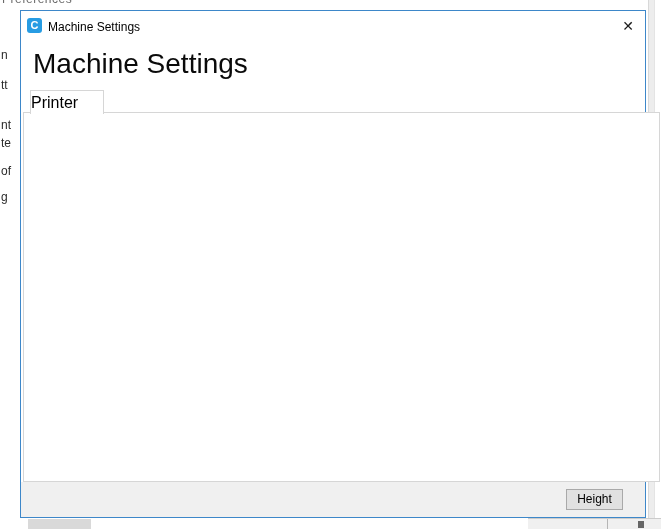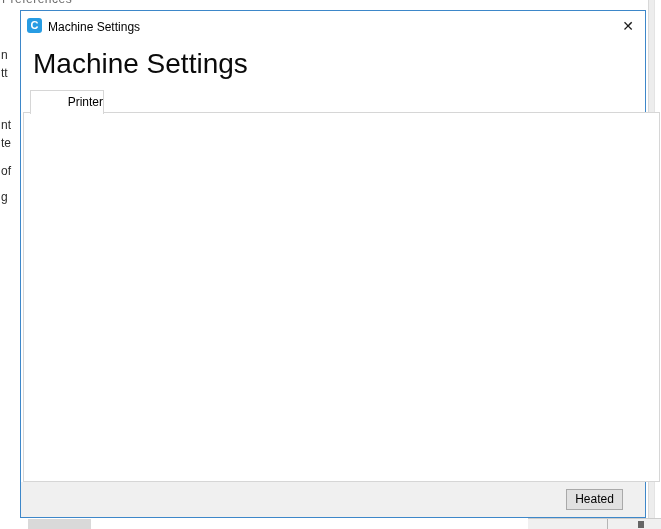--- a/index.html
+++ b/index.html
@@ -17,21 +17,21 @@
 
   
   .dialog { position:absolute; left:20px; top:10px; width:626px; height:508px; background:#ffffff; border:1px solid #3d87c9; }
   .titlebar { position:absolute; left:0; top:0; right:0; height:32px; background:#ffffff; }
   .app-icon { position:absolute; left:6px; top:7px; width:15px; height:15px; background:#279ce3; border-radius:3px; color:#fff; font-size:11px; font-weight:bold; text-align:center; line-height:15px; }
   .title-text { position:absolute; left:27px; top:9px; font-size:12px; color:#000; }
   .close-x { position:absolute; left:595px; top:4px; width:24px; height:22px; text-align:center; line-height:22px; font-size:14px; color:#1a1a1a; cursor:pointer; }
 
   .big-heading { position:absolute; left:12px; top:37px; font-size:28px; color:#0a0a0a; }
 
-  .tab { position:absolute; left:9px; top:79px; width:74px; height:24px; background:#fff; border:1px solid #d6d6d6; border-bottom:none; font-size:12px; text-align:right; line-height:23px; z-index:2; }
+  .tab { position:absolute; left:9px; top:79px; width:74px; height:24px; background:#fff; border:1px solid #d6d6d6; border-bottom:none; font-size:16px; text-align:left; line-height:23px; z-index:2; }
   .panel { position:absolute; left:2px; top:101px; width:637px; height:370px; background:#fff; border:1px solid #d6d6d6; z-index:1; }
 
   .sect { position:absolute; font-size:13px; font-weight:bold; color:#000; }
   .lbl { position:absolute; font-size:12px; color:#000; white-space:nowrap; }
   .field { position:absolute; height:19px; background:#fff; border:1px solid #7a7a7a; display:flex; align-items:center; justify-content:space-between; padding:0 4px; font-size:12px; color:#0a0a0a; }
   .combo { position:absolute; height:21px; background:linear-gradient(#f3f3f3,#e4e4e4); border:1px solid #707070; display:flex; align-items:center; justify-content:space-between; padding:0 6px; font-size:12px; color:#000; }
   .combo .arrow { font-size:8px; color:#111; }
   .chk { position:absolute; width:13px; height:13px; background:#fff; border:1px solid #3c3c3c; }
 
   .ta { position:absolute; background:#fff; border:1px solid #7c7c7c; font-family:"Liberation Mono", monospace; font-size:12px; line-height:17px; padding:2px 5px; white-space:pre; color:#1c1c1c; overflow:hidden; }
@@ -41,21 +41,21 @@
   .footer { position:absolute; left:0; right:0; bottom:0; height:35px; background:#f0f0f0; }
   .btn-close { position:absolute; left:545px; top:7px; width:57px; height:21px; background:#e1e1e1; border:1px solid #a9a9a9; font-size:12px; color:#000; text-align:center; line-height:19px; cursor:pointer; }
 </style>
 </head>
 <body>
 
 <div class="screen">
 
   <div class="bg-top-frag">Preferences</div>
   <div class="bg-left-frag" style="top:48px">n</div>
-  <div class="bg-left-frag" style="top:66px">tt</div>
+  <div class="bg-left-frag" style="top:78px">tt</div>
   <div class="bg-left-frag" style="top:118px">nt</div>
   <div class="bg-left-frag" style="top:136px">te</div>
   <div class="bg-left-frag" style="top:164px">of</div>
   <div class="bg-left-frag" style="top:190px">g</div>
   <div class="bg-right-strip"></div>
   <div class="bg-bottom-left"></div>
   <div class="bg-bottom-right"></div>
   <div class="bg-bottom-divider"></div>
   <div class="bg-bottom-mark"></div>
 
@@ -167,17 +167,17 @@
     </div>
 
     <div class="sect" style="left:317px; top:341px">End Gcode</div>
     <div class="ta" style="left:314px; top:356px; width:295px; height:99px">
       <div><span class="sel">M104 S0 ; turn off temperature</span></div>
       <div><span class="sel sel-ext">G28 X0  ; home X axis</span></div>
       
     </div>
 
     <div class="footer">
-      <div class="btn-close">Heated</div>
+      <div class="btn-close">Height</div>
     </div>
 
   </div>
 </div>
 
 </body></html>

